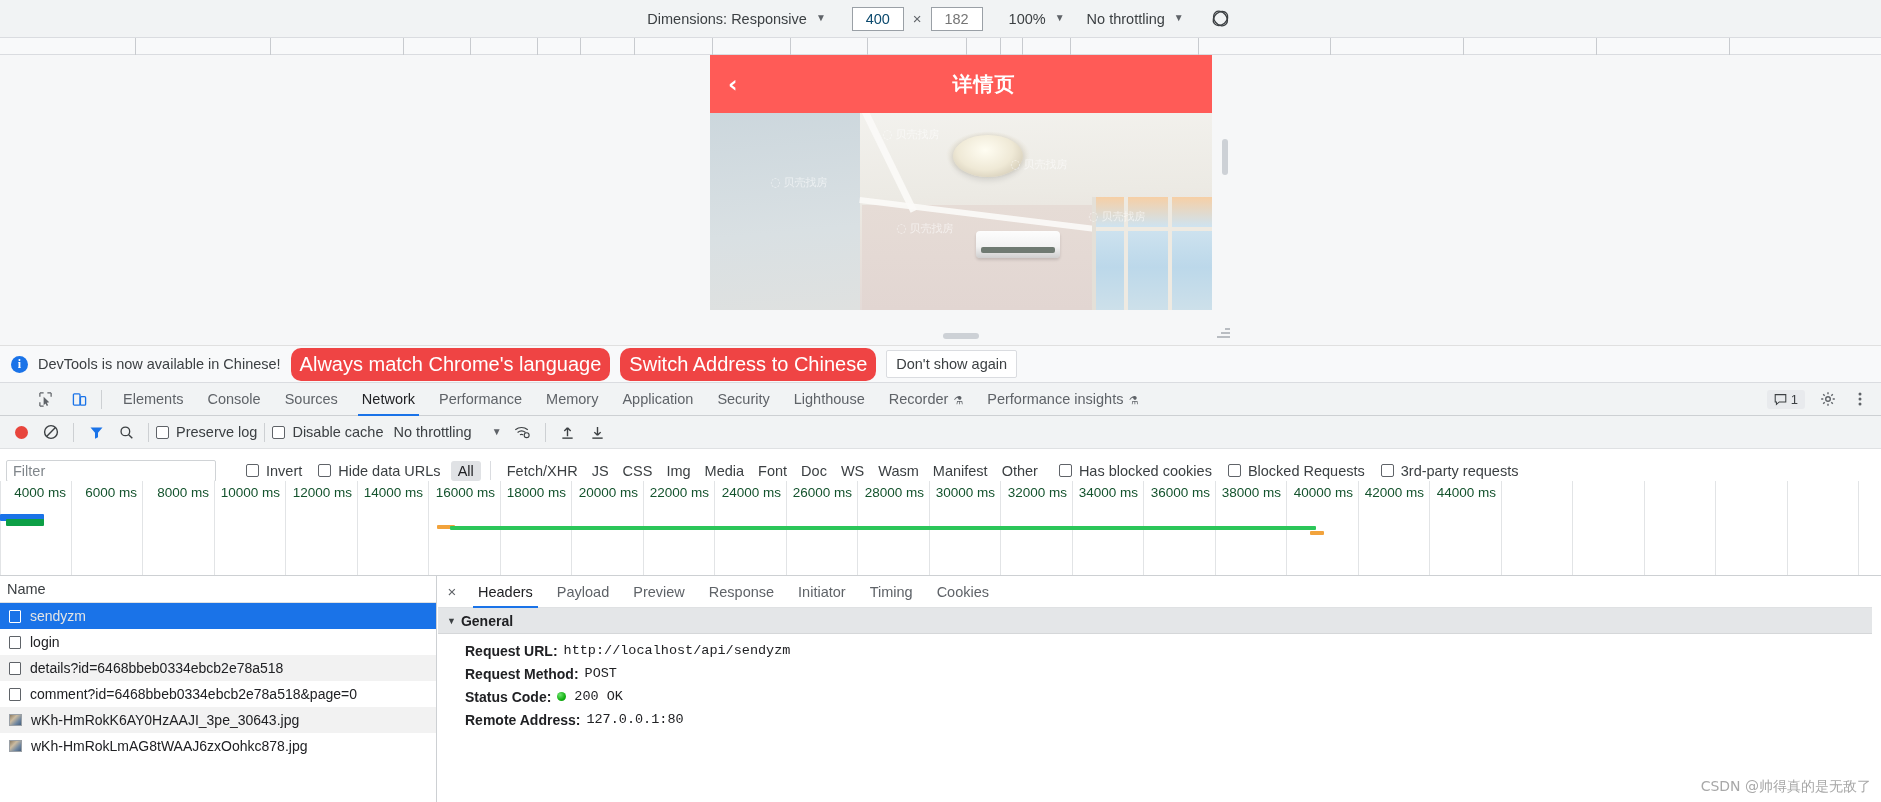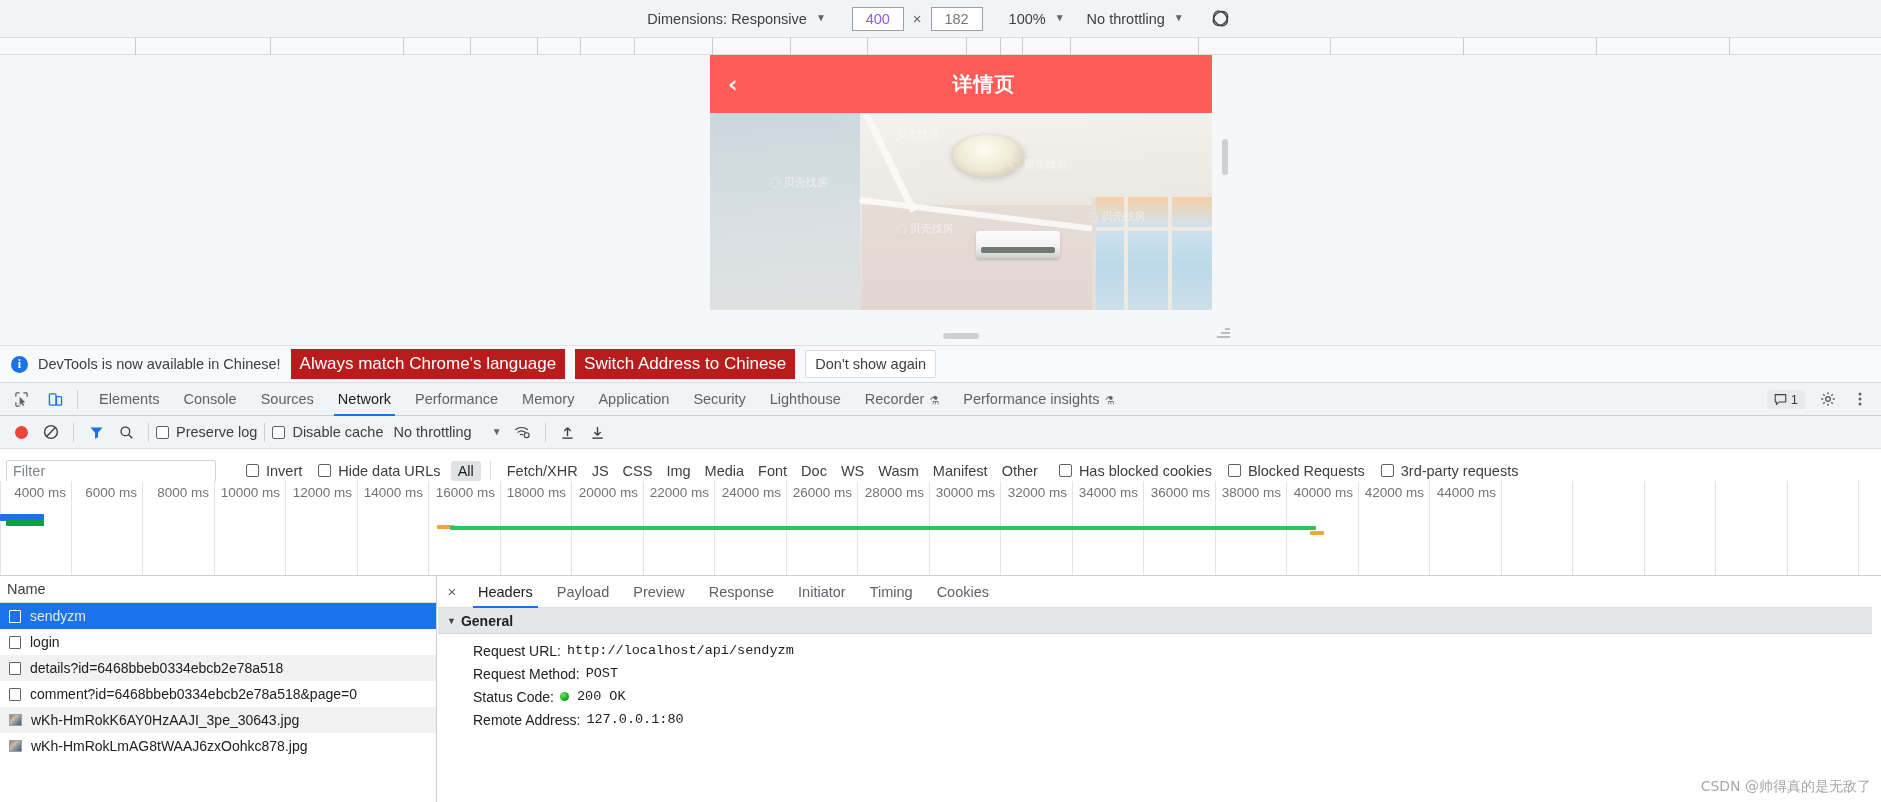--- a/index.html
+++ b/index.html
@@ -19,21 +19,21 @@
     position: absolute; top:0; left:0; width:1881px; height:38px;
     background:#f1f3f4; border-bottom:1px solid #dadce0;
     display:flex; align-items:center; justify-content:center; gap:0;
     font-size:14.5px; color:#3c4043;
   }
   .dt-group { display:flex; align-items:center; gap:9px; }
   .dt-label { white-space:nowrap; }
   .caret { font-size:10px; color:#5f6368; display:inline-block; transform:translateY(-1px); }
   .dim-input {
     width:52px; height:24px; border:1px solid #9aa0a6; background:#fff;
-    font-family:"Liberation Sans", sans-serif; font-size:14.5px; color:#8b5cf6;
+    font-family:"Liberation Sans", sans-serif; font-size:14.5px; color:#0c4a6e;
     text-align:center; padding:0 2px; outline:none;
   }
   .dim-input.placeholder-style { color:#9aa0a6; }
   .times { margin:0 9px; color:#5f6368; font-size:15px; }
   .spacer-sm { width:26px; }
   .spacer-md { width:22px; }
   .rotate-btn {
     width:26px; height:26px; display:flex; align-items:center; justify-content:center;
     cursor:pointer; margin-left:24px;
   }
@@ -144,35 +144,35 @@
     background:#f8f9fa; border-top:1px solid #e0e0e0; border-bottom:1px solid #dadce0;
     display:flex; align-items:center; padding-left:11px; gap:10px;
     font-size:14.5px; color:#3c4043;
   }
   .info-icon {
     width:17px; height:17px; border-radius:50%; background:#1a73e8; color:#fff;
     font-size:12px; font-weight:bold; display:flex; align-items:center; justify-content:center;
     font-family:"Liberation Serif", serif; flex:none;
   }
   .btn-blue {
-    background:#b91c1c; color:#fff; border:none; border-radius:0;
-    padding:5px 9px; font-size:17px; cursor:pointer;
+    background:#ef4444; color:#fff; border:none; border-radius:10px;
+    padding:5px 9px; font-size:20px; cursor:pointer;
     font-family:"Liberation Sans", sans-serif;
   }
   .btn-plain {
     background:#fff; color:#3c4043; border:1px solid #dadce0; border-radius:2px;
     padding:5px 9px; font-size:14.5px; cursor:pointer;
     font-family:"Liberation Sans", sans-serif;
   }
 
   
   .dt-tabbar {
     position:absolute; top:383px; left:0; width:1881px; height:33px;
     background:#f1f3f4; border-bottom:1px solid #cdd0d3;
-    display:flex; align-items:center; font-size:14.5px; color:#5f6368;
+    display:flex; align-items:center; font-size:14.5px; color:#5f6368;padding-left:24px;
   }
   .tb-icon {
     width:26px; height:26px; margin-left:8px; display:flex; align-items:center;
     justify-content:center; cursor:pointer; border-radius:2px;
   }
   .tb-sep { width:1px; height:19px; background:#cdd0d3; margin:0 9px; }
   .dt-tab {
     padding:0 12px; height:33px; line-height:33px; cursor:pointer; white-space:nowrap;
     position:relative; color:#5f6368;
   }
@@ -223,21 +223,21 @@
   
   .overview {
     position:absolute; top:481px; left:0; width:1881px; height:95px;
     background:#fff; border-bottom:1px solid #cdd0d3; overflow:hidden;
   }
   .ov-ruler { position:absolute; top:0; left:0; width:1881px; height:28px; }
   .ov-tick {
     position:absolute; top:0; height:95px; border-left:1px solid #e2e4e6;
   }
   .ov-tick span {
-    position:absolute; right:6px; top:4px; font-size:13.5px; color:#737373;
+    position:absolute; right:6px; top:4px; font-size:13.5px; color:#14532d;
     white-space:nowrap; font-family:"Liberation Sans", sans-serif;
   }
   .ov-bar { position:absolute; height:7px; border-radius:1px; }
 
   
   .split { position:absolute; top:576px; left:0; width:1881px; height:226px; background:#fff; }
   .req-list {
     position:absolute; left:0; top:0; width:437px; height:226px;
     border-right:1px solid #cdd0d3; background:#fff; overflow:hidden;
   }
@@ -279,21 +279,21 @@
   .sec-head {
     height:26px; background:#e4e6e8; border-bottom:1px solid #d5d7d9;
     display:flex; align-items:center; gap:5px; padding-left:9px;
     font-size:14px; font-weight:bold; color:#202124; cursor:pointer;
   }
   .tri { font-size:9px; color:#3c4043; }
   .kv-row {
     display:flex; align-items:center; gap:6px; padding:0 0 0 27px; height:23px;
     font-size:14px; color:#202124;
   }
-  .kv-key { font-weight:normal; white-space:nowrap;margin-left:8px; }
+  .kv-key { font-weight:bold; white-space:nowrap; }
   .kv-val {
     font-family:"Liberation Mono", "DejaVu Sans Mono", monospace; font-size:13.5px;
     color:#202124; white-space:nowrap;
   }
   .status-dot {
     width:9px; height:9px; border-radius:50%;
     background:radial-gradient(circle at 35% 32%, #6ee36e 0%, #11b011 60%, #0c8f0c 100%);
     display:inline-block; flex:none; margin-right:2px;
   }
   .csdn-wm {

